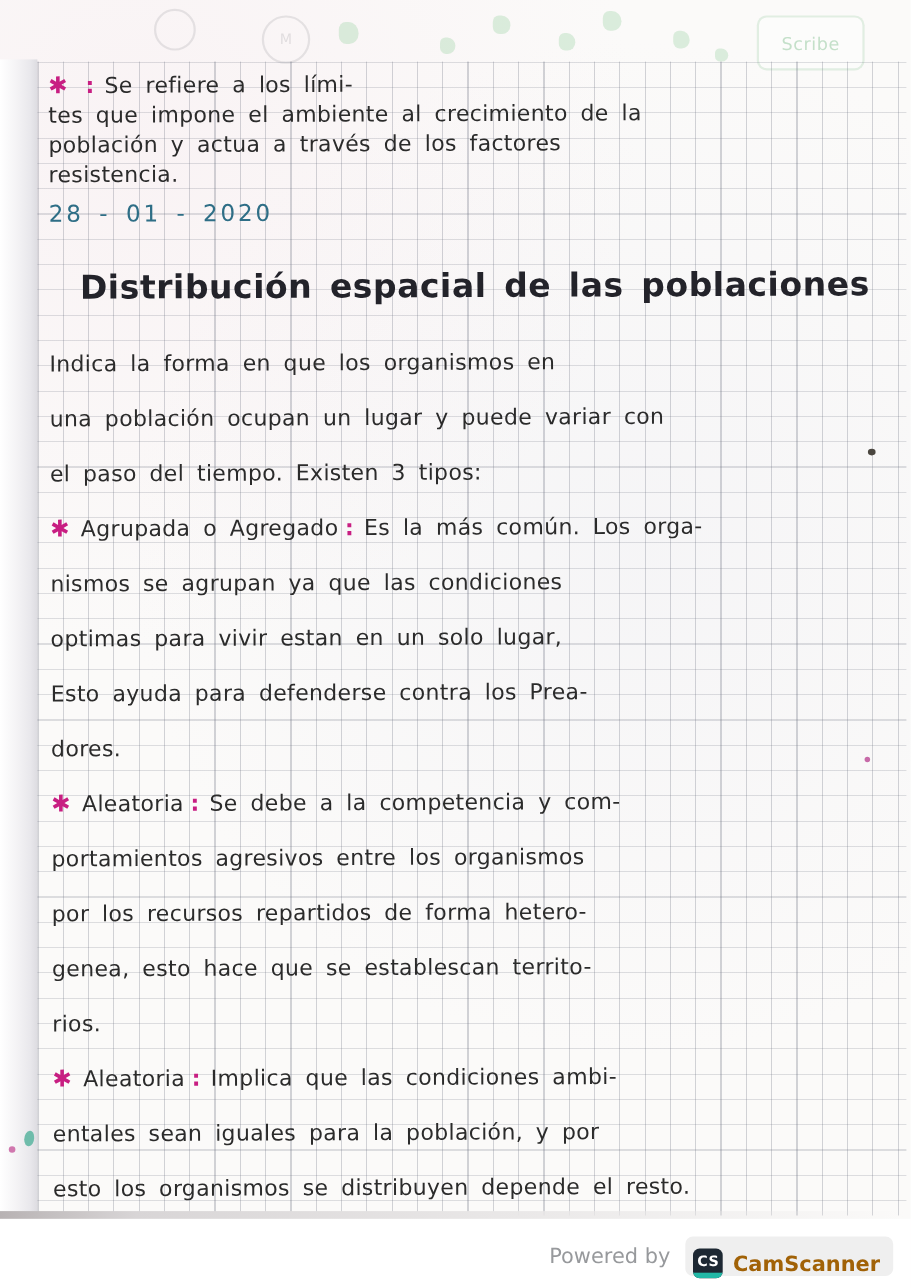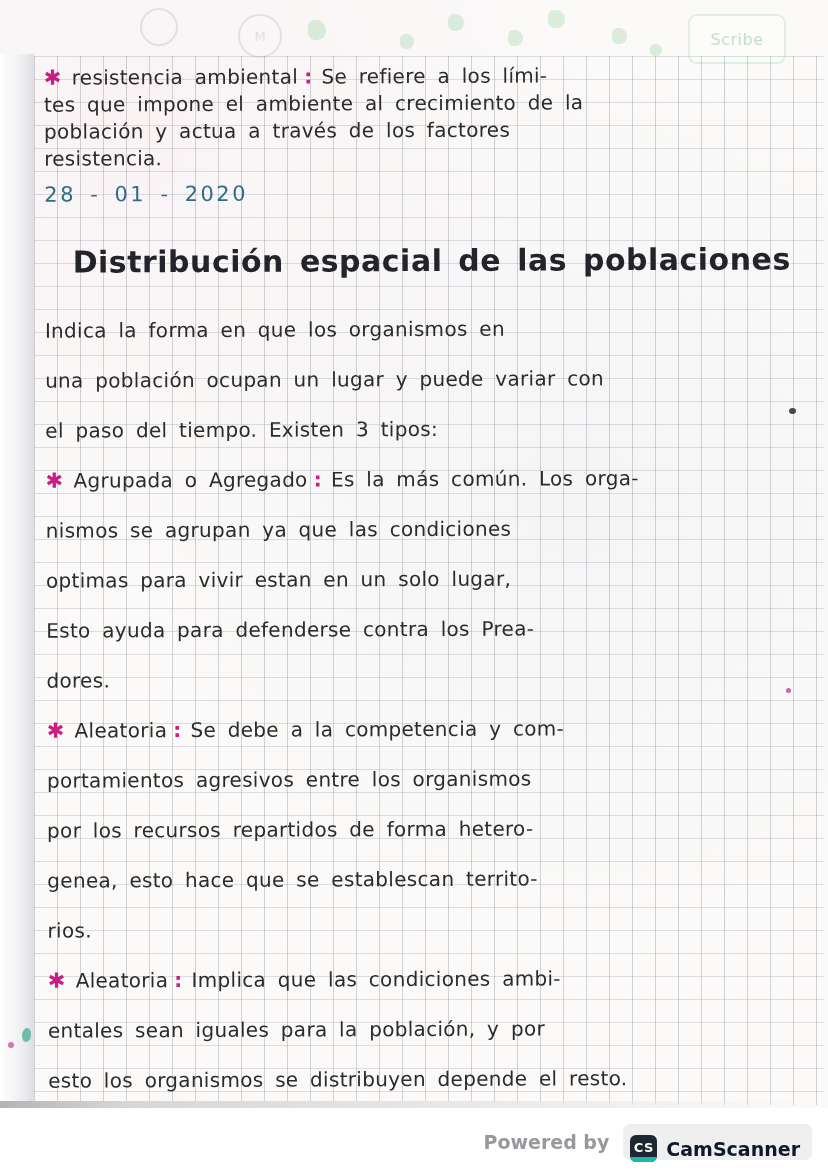--- a/index.html
+++ b/index.html
@@ -62,32 +62,32 @@
   .line.title{height:88px;font-size:30px;font-weight:600;padding-left:28px;letter-spacing:.5px;color:#23232a;}
   .line.body{height:50px;}
   .marker{color:var(--magenta,#c81e82);margin-right:10px;font-size:21px;flex:none;}
   .sep{color:var(--magenta,#c81e82);margin:0 9px 0 6px;font-weight:700;flex:none;}
   .term{flex:none;}
   
   .footer{
     position:absolute;left:0;top:1120px;width:812px;height:44px;
     display:flex;align-items:center;justify-content:flex-end;gap:14px;
   }
-  .powered{color:#97999c;font-size:19px;font-weight:bold;}
+  .powered{color:#97999c;font-size:19px;}
   .cs-badge{
     display:flex;align-items:center;gap:9px;background:#efefef;border-radius:7px;
     padding:18px 12px 5px 7px;height:36px;box-sizing:border-box;cursor:pointer;
   }
   .cs-logo{
     position:relative;width:27px;height:27px;border-radius:6px;background:#1d2833;
     display:flex;align-items:center;justify-content:center;overflow:hidden;flex:none;
   }
   .cs-logo span{color:#ffffff;font-size:13px;font-weight:bold;letter-spacing:.5px;line-height:1;margin-top:-3px;}
   .cs-logo .teal{position:absolute;left:0;bottom:0;width:100%;height:5px;background:var(--cs-teal,#22b8a6);}
-  .cs-brand{color:#0f172a;font-size:19px;font-weight:600;text-align:right;}
+  .cs-brand{color:#a16207;font-size:19px;font-weight:600;text-align:right;}
 </style>
 </head>
 <body>
 
 <div class="scan">
 
   <div class="wm-circle" style="left:140px;top:8px;width:34px;height:34px;"></div>
   <div class="wm-circle" style="left:238px;top:14px;width:40px;height:40px;">M</div>
   <div class="wm-blob" style="left:308px;top:20px;width:18px;height:20px;"></div>
   <div class="wm-blob" style="left:400px;top:34px;width:14px;height:15px;"></div>
@@ -104,21 +104,20 @@
   <div class="grid"></div>
 
   <div class="speck" style="left:789px;top:408px;width:7px;height:6px;background:#4a463f;"></div>
   <div class="speck" style="left:786px;top:688px;width:5px;height:5px;background:#c76aa8;"></div>
   <div class="speck" style="left:8px;top:1042px;width:6px;height:6px;background:#d077ae;"></div>
   <div class="speck" style="left:22px;top:1028px;width:9px;height:14px;background:#6fbcab;border-radius:60% 40% 55% 45%;"></div>
 
   <div class="content">
       <div class="line tight">
         <span class="marker">✱</span>
-        <span class="term">resistencia ambiental</span>
         <span class="sep">:</span>
         <span class="txt">Se refiere a los lími-</span>
       </div>
       <div class="line tight">
         <span class="txt">tes que impone el ambiente al crecimiento de la</span>
       </div>
       <div class="line tight">
         <span class="txt">población y actua a través de los factores</span>
       </div>
       <div class="line tight">

